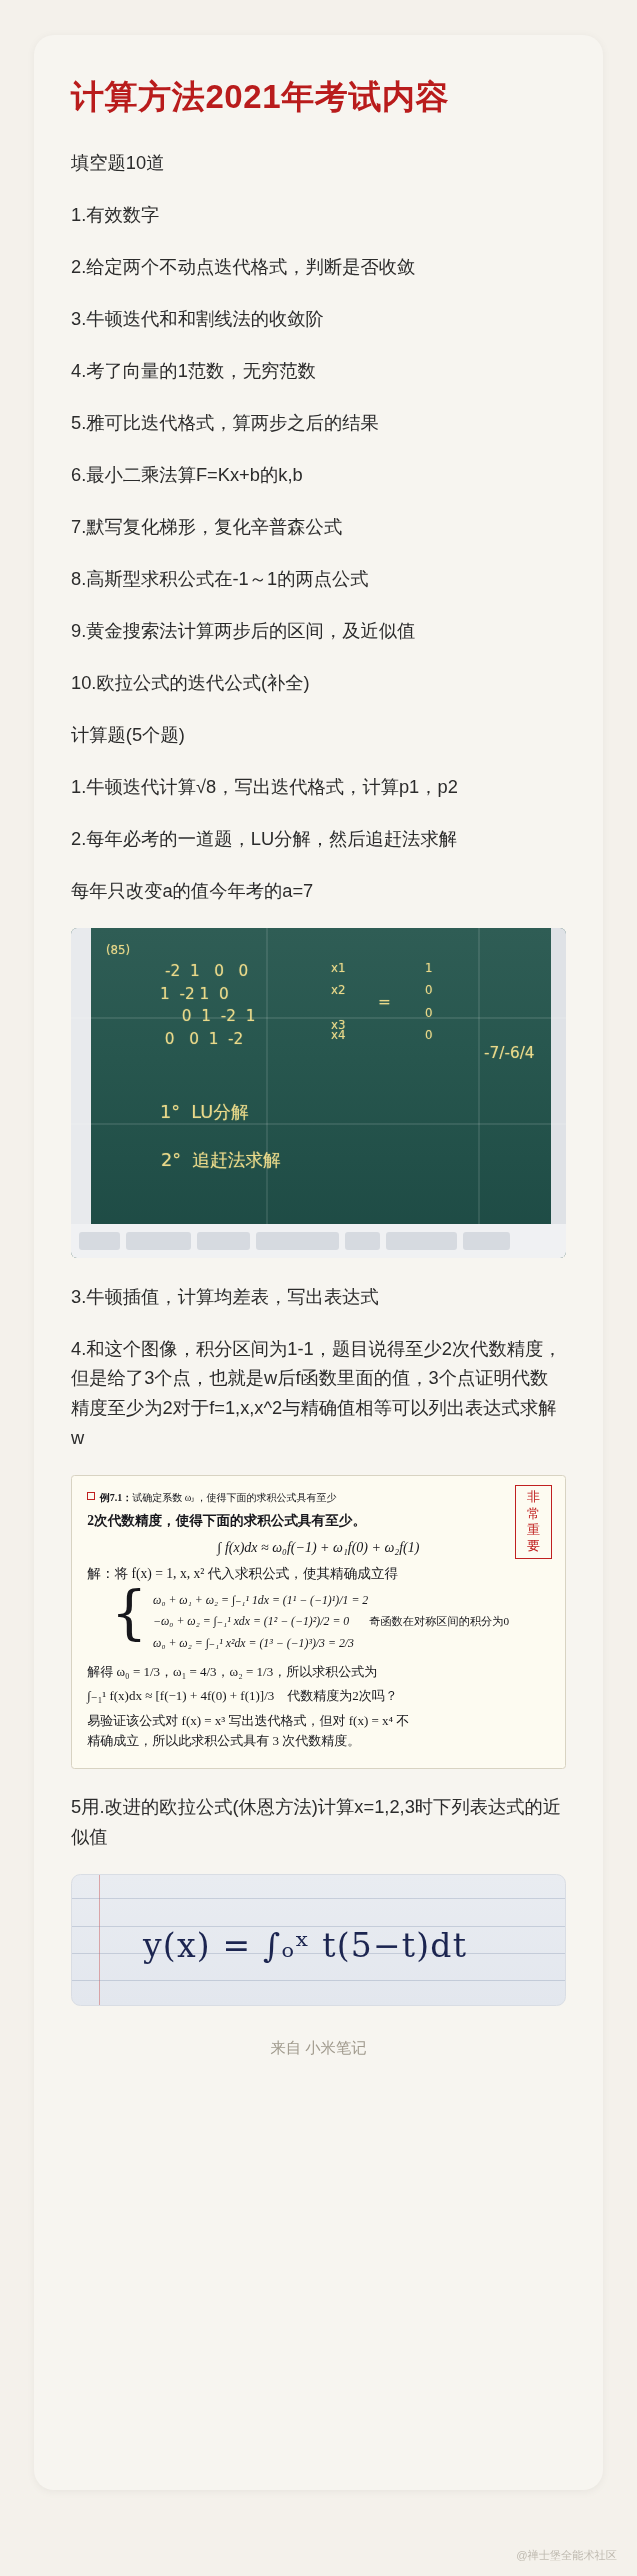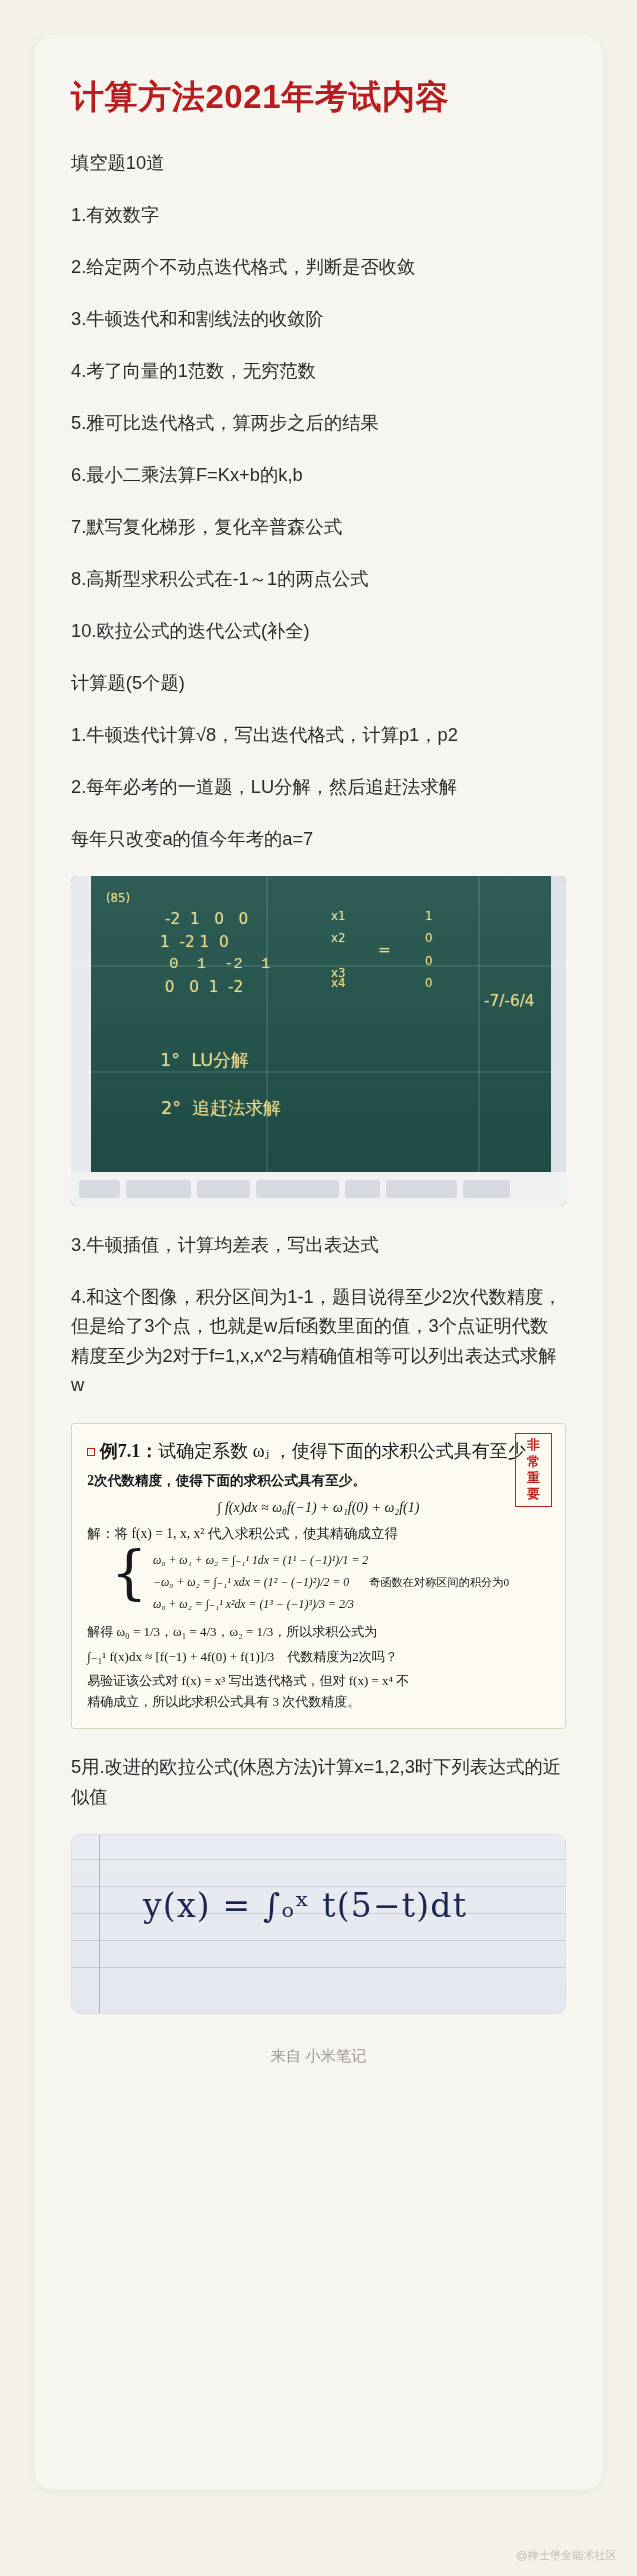--- a/index.html
+++ b/index.html
@@ -114,21 +114,21 @@
     margin: 16.5px 0 23.6px 0;
     background: #fdfbf1;
     border: 1.2px solid #d8d3c2;
     border-radius: 3.5px;
     padding: 14px 15.3px 15.3px 15.3px;
     color: #17171c;
     font-family: "Liberation Serif", "DejaVu Serif", serif;
     position: relative;
   }
   .book .ex-head {
-    font-size: 18px;
+    font-size: 10px;
     line-height: 1.55;
     margin-bottom: 5.9px;
   }
   .book .ex-head b { font-weight: bold; }
   .red-sq {
     display: inline-block;
     width: 7.7px; height: 7.7px;
     border: 1.2px solid #c02020;
     margin-right: 4.7px;
     vertical-align: 0.6px;
@@ -163,32 +163,32 @@
   .brace-rows { font-size: 11.8px; line-height: 1.85; font-style: italic; }
   .brace-rows .cmt { font-style: normal; margin-left: 20px; font-size: 11.2px; }
   .book .tail { font-size: 13px; line-height: 1.6; }
   .book .tail .ctr { display: block; margin: 3.5px 0; }
   .stamp {
     position: absolute;
     top: 9.4px; right: 13px;
     border: 1.2px solid #c02020;
     color: #c02020;
     font-size: 13px;
-    font-weight: bold;
+    font-weight: normal;
     line-height: 1.25;
     padding: 3.5px 4.7px;
     text-align: center;
     width: 37px;
     font-family: "Liberation Sans", sans-serif;
   }
 
   
   .note-photo {
     margin: 15.3px 0 17.7px 0;
-    height: 180px;
+    height: 132px;
     border-radius: 9.4px;
     background:
       linear-gradient(180deg, #e9ecf1 0%, #e3e7ee 100%);
     position: relative;
     overflow: hidden;
     border: 0.6px solid #d9dde4;
   }
   .note-rule {
     position: absolute; left: 0; right: 0; height: 0.6px;
     background: rgba(110,130,160,0.28);
@@ -232,20 +232,21 @@
     <div class="section-head">填空题10道</div>
 
     <div class="line">1.有效数字</div>
     <div class="line">2.给定两个不动点迭代格式，判断是否收敛</div>
     <div class="line">3.牛顿迭代和和割线法的收敛阶</div>
     <div class="line">4.考了向量的1范数，无穷范数</div>
     <div class="line">5.雅可比迭代格式，算两步之后的结果</div>
     <div class="line">6.最小二乘法算F=Kx+b的k,b</div>
     <div class="line">7.默写复化梯形，复化辛普森公式</div>
     <div class="line">8.高斯型求积公式在-1～1的两点公式</div>
+    <div class="line">9.黄金搜索法计算两步后的区间，及近似值</div>
     <div class="line">10.欧拉公式的迭代公式(补全)</div>
 
     <div class="section-head">计算题(5个题)</div>
 
     <div class="line">1.牛顿迭代计算√8，写出迭代格式，计算p1，p2</div>
     <div class="line">2.每年必考的一道题，LU分解，然后追赶法求解</div>
     <div class="line">每年只改变a的值今年考的a=7</div>
 
     <div class="photo-wrap">
       <div class="blackboard">
@@ -254,21 +255,21 @@
 
         <div class="bb-seam h" style="top:89px;"></div>
         <div class="bb-seam h" style="top:195px;"></div>
         <div class="bb-seam v" style="left:195px;"></div>
         <div class="bb-seam v" style="left:407px;"></div>
 
         <div class="chalk small" style="left:35px; top:15.3px;">(85)</div>
 
         <div class="chalk mid" style="left:94px; top:34px;">-2  1   0   0</div>
         <div class="chalk mid" style="left:89px; top:57px;">1  -2 1  0</div>
-        <div class="chalk mid" style="left:89px; top:79px;font-family:Liberation Mono, monospace;"> 0  1  -2  1</div>
+        <div class="chalk mid" style="left:106px; top:79px;"> 0  1  -2  1</div>
         <div class="chalk mid" style="left:89px; top:102px;"> 0   0  1  -2</div>
 
         <div class="chalk small" style="left:260px; top:33px;">x1</div>
         <div class="chalk small" style="left:260px; top:55px;">x2</div>
         <div class="chalk small" style="left:260px; top:90px;">x3</div>
         <div class="chalk small" style="left:260px; top:100px;">x4</div>
 
         <div class="chalk mid" style="left:307px; top:65px;">=</div>
 
         <div class="chalk small" style="left:354px; top:33px;">1</div>

